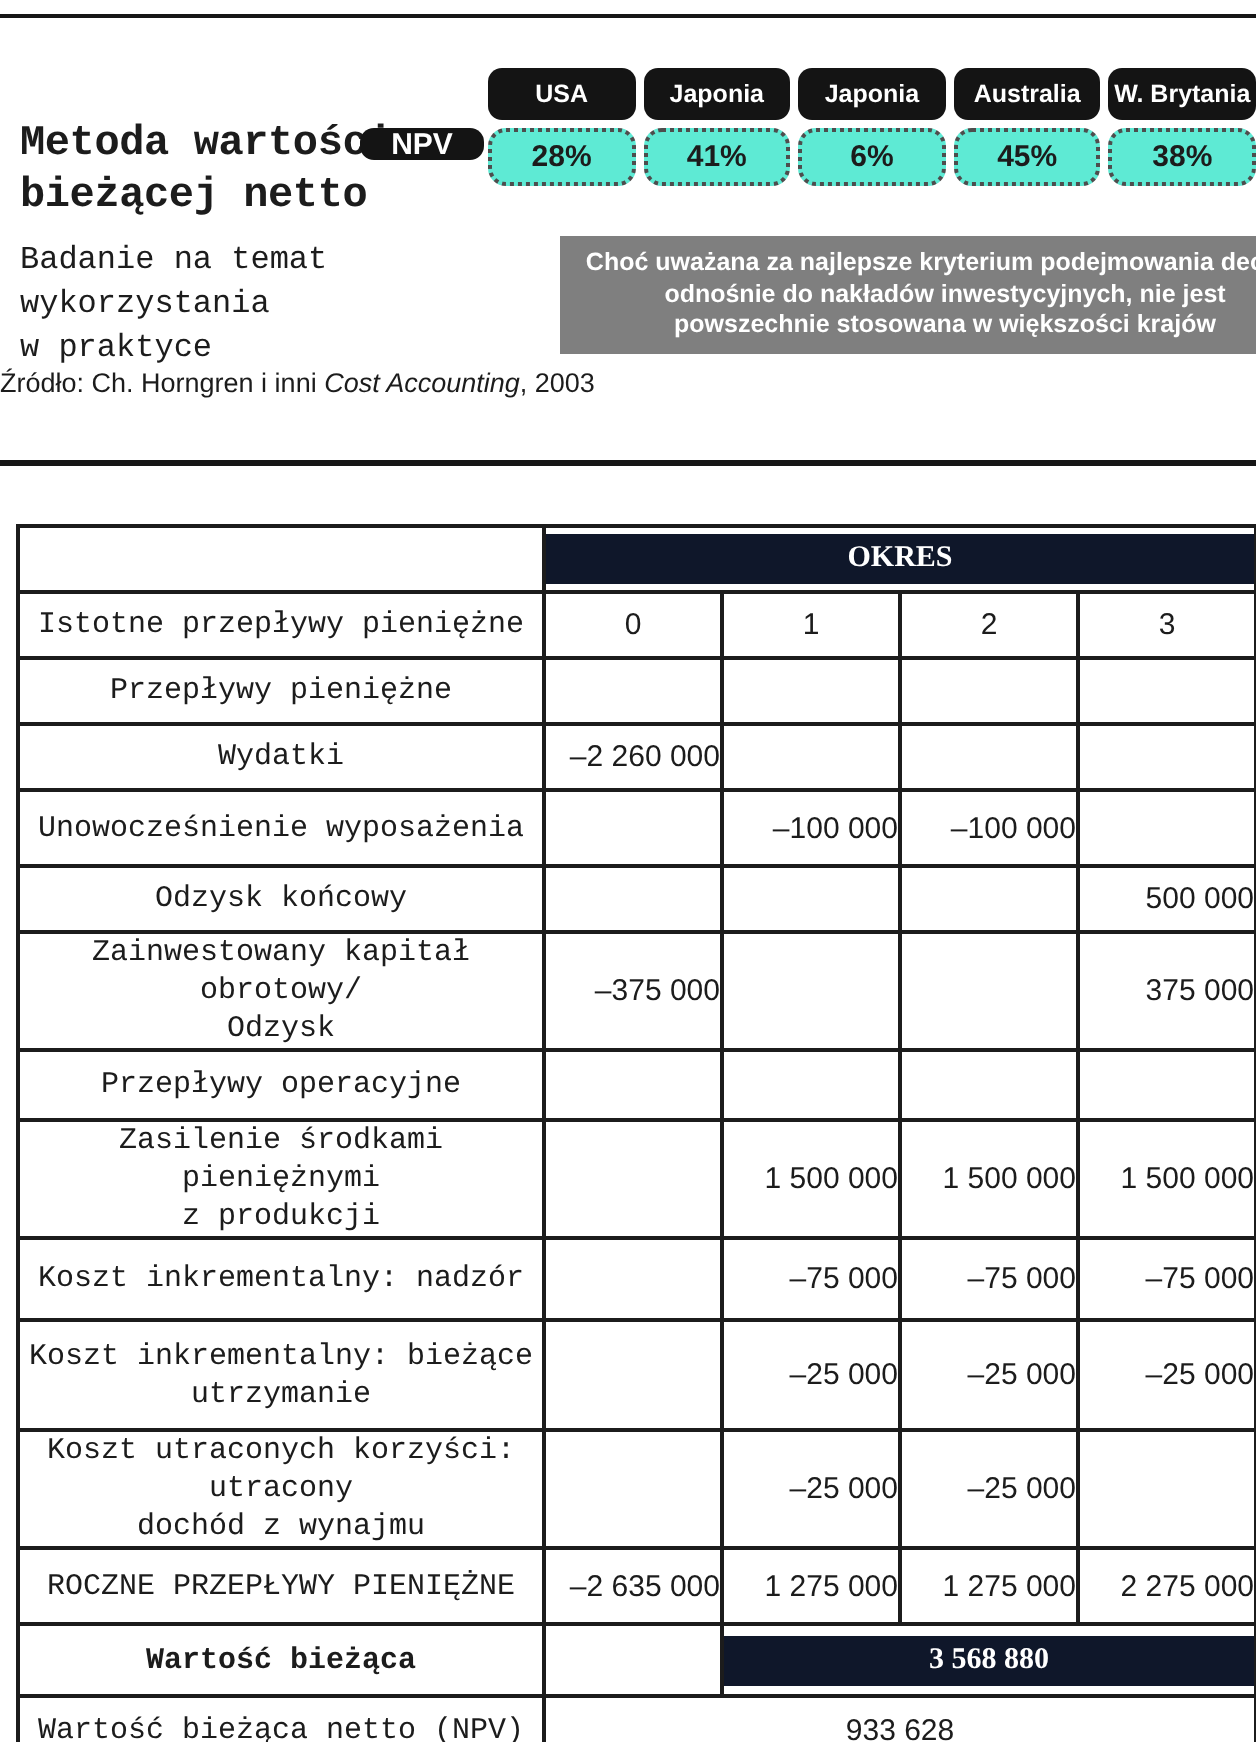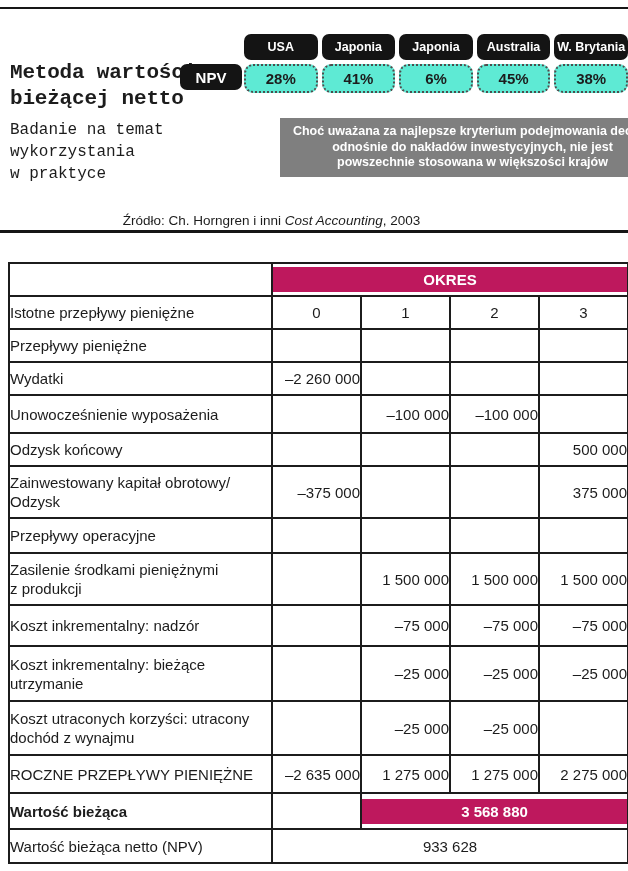--- a/index.html
+++ b/index.html
@@ -12,21 +12,21 @@
   .rule-mid{top:230px;height:3px;}
 
   
   .title-block{position:absolute;left:10px;top:60px;width:215px;font-family:Liberation Mono, monospace;}
   .title-line{font-size:21px;font-weight:bold;line-height:26px;letter-spacing:-0.2px;}
   .subtitle-block{margin-top:7px;}
   .subtitle-line{font-size:16px;line-height:22px;}
 
   
   .npv-badge{
-    position:absolute;left:180px;top:64px;width:62px;height:26px;
+    position:absolute;left:180px;top:64px;width:62px;height:16px;
     background:#141414;border-radius:7px;color:#fff;font-weight:bold;font-size:15px;
     display:flex;align-items:center;justify-content:center;
   }
   .country-grid{position:absolute;left:244px;top:34px;width:384px;display:flex;gap:4px;}
   .country-col{flex:1;display:flex;flex-direction:column;}
   .country-badge{
     height:26px;background:#141414;border-radius:7px;color:#fff;font-weight:bold;
     font-size:12.5px;display:flex;align-items:center;justify-content:center;white-space:nowrap;
   }
   .pct-box{
@@ -35,36 +35,36 @@
   }
 
   
   .infobox{
     position:absolute;left:243px;top:118px;width:385px;height:59px;background:#7f7f7f;
     color:#ffffff;font-weight:bold;font-size:12.5px;line-height:15.5px;text-align:center;
     display:flex;align-items:center;justify-content:center;box-sizing:border-box;padding:4px 12px;margin-left:37px;
   }
   
   .source{
-    position:absolute;left:0;top:213px;width:543px;text-align:center;font-size:13.5px;
+    position:absolute;left:0;top:184px;width:543px;text-align:left;font-size:13.5px;
   }
   .source .book{font-style:italic;}
 
   
   .tbl{
     position:absolute;left:8px;top:262px;border-collapse:collapse;table-layout:fixed;width:619px;
   }
   .tbl td{border:2px solid #1c1c1c;font-size:15px;vertical-align:middle;padding:0;}
-  .label-cell{text-align:left;padding:2px 6px 2px 12px;white-space:pre-line;line-height:19px;}
+  .label-cell{text-align:center;padding:2px 6px 2px 12px;white-space:pre-line;line-height:19px;font-family:Liberation Mono, monospace;}
   .num-cell{text-align:right;padding-right:9px;}
   .center-cell{text-align:center;}
   .bar-cell{padding:3px;}
   .gray-bar{
-    background:#be185d;color:#ffffff;font-weight:bold;height:100%;min-height:25px;
-    display:flex;align-items:center;justify-content:center;
+    background:#0f172a;color:#ffffff;font-weight:bold;height:100%;min-height:25px;
+    display:flex;align-items:center;justify-content:center;font-family:Liberation Serif, serif;
   }
   .bold{font-weight:bold;}
   .h33{height:33px}.h34{height:34px}.h35{height:35px}.h36{height:36px}.h38{height:38px}
   .h41{height:41px}.h52{height:52px}.h54{height:54px}.h55{height:55px}
 </style>
 </head>
 <body>
 
 <div class="page">
 

